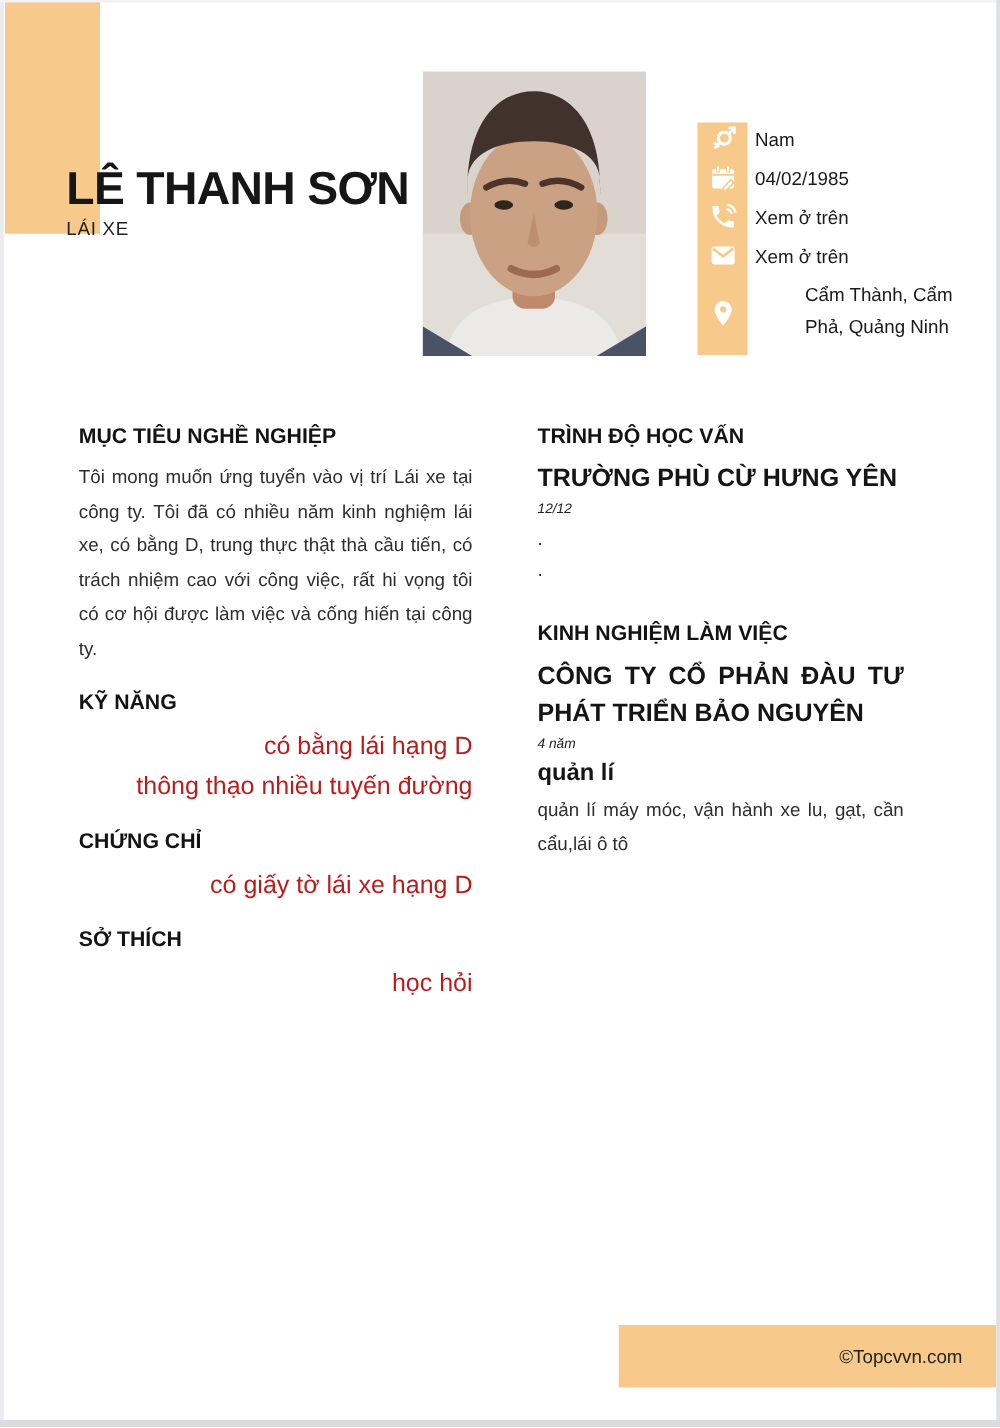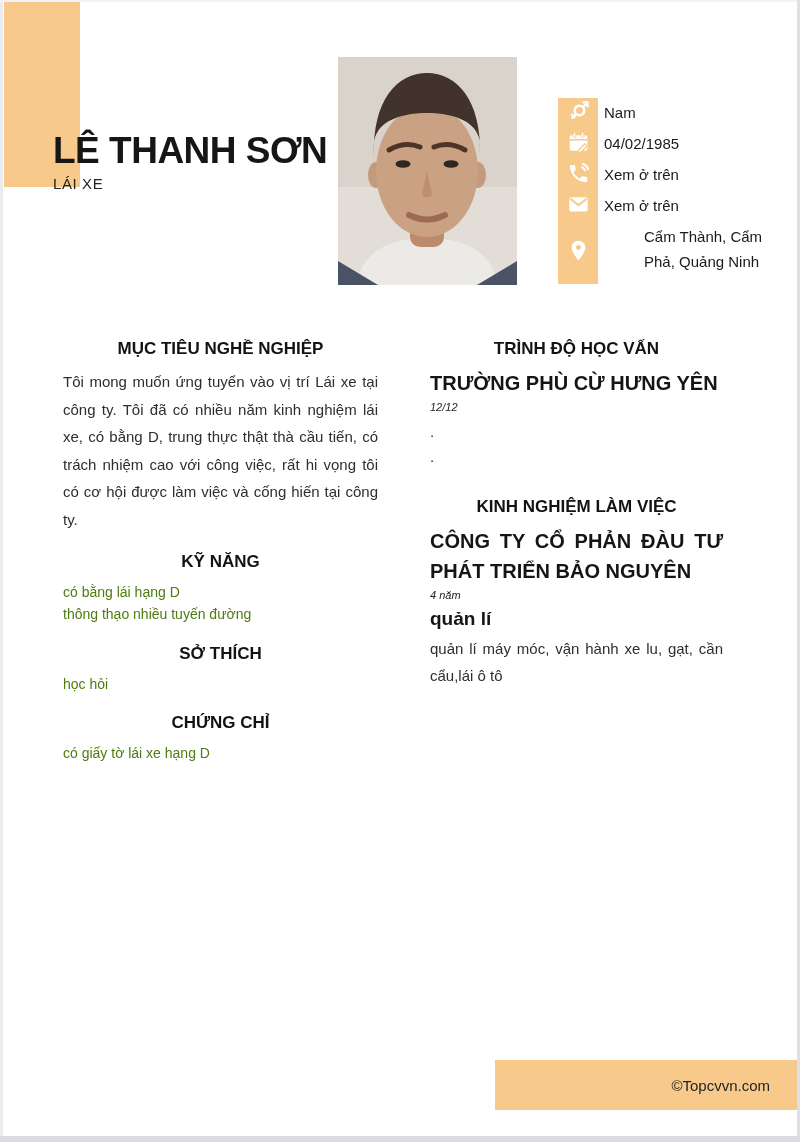--- a/index.html
+++ b/index.html
@@ -49,23 +49,23 @@
   }
   .contact-label{
     font-size:15px;color:#1a1a1a;padding-left:6px;line-height:25px;max-width:174px;
   }
   
   .col{position:absolute;top:338px;}
   .col-left{left:63px;width:315px;}
   .col-right{left:430px;width:293px;}
   .sec{margin-bottom:17px;}
   .h-sec{
-    margin:0 0 8px 0;font-size:17px;font-weight:700;color:#131313;line-height:1.3;text-align:center;
-  }
-  .body-text{font-size:14px;color:#4d7c0f;line-height:1.6;margin:0;}
+    margin:0 0 8px 0;font-size:17px;font-weight:700;color:#131313;line-height:1.3;
+  }
+  .body-text{font-size:20px;color:#b91c1c;line-height:1.6;margin:0;text-align:right;}
   .para{font-size:15px;color:#2e2e2e;line-height:1.84;text-align:justify;margin:0;}
   .sub-bold{font-size:20px;font-weight:700;color:#151515;line-height:1.5;margin:0;}
   .sub-bold.justify{text-align:justify;}
   .italic-line{font-style:italic;font-size:11px;color:#222;line-height:1.65;margin:0;}
   .dot-line{font-size:15px;color:#222;line-height:1.63;margin:0;}
   .role-line{font-size:19px;font-weight:700;color:#151515;line-height:1.6;margin:0;}
   .desc{font-size:15px;color:#2e2e2e;line-height:1.8;text-align:justify;margin:0;}
   .gap-sm{height:4px;}
   .gap-md{height:10px;}
   
@@ -169,26 +169,26 @@
     <div class="sec">
       <h2 class="h-sec">MỤC TIÊU NGHỀ NGHIỆP</h2>
       <p class="para">Tôi mong muốn ứng tuyển vào vị trí Lái xe tại công ty. Tôi đã có nhiều năm kinh nghiệm lái xe, có bằng D, trung thực thật thà cầu tiến, có trách nhiệm cao với công việc, rất hi vọng tôi có cơ hội được làm việc và cống hiến tại công ty.</p>
     </div>
     <div class="sec">
       <h2 class="h-sec">KỸ NĂNG</h2>
       <p class="body-text">có bằng lái hạng D</p>
       <p class="body-text">thông thạo nhiều tuyến đường</p>
     </div>
     <div class="sec">
+      <h2 class="h-sec">CHỨNG CHỈ</h2>
+      <p class="body-text">có giấy tờ lái xe hạng D</p>
+    </div>
+    <div class="sec">
       <h2 class="h-sec">SỞ THÍCH</h2>
       <p class="body-text">học hỏi</p>
-    </div>
-    <div class="sec">
-      <h2 class="h-sec">CHỨNG CHỈ</h2>
-      <p class="body-text">có giấy tờ lái xe hạng D</p>
     </div>
   </div>
 
   <div class="col col-right">
     <div class="sec">
       <h2 class="h-sec">TRÌNH ĐỘ HỌC VẤN</h2>
       <p class="sub-bold">TRƯỜNG PHÙ CỪ HƯNG YÊN</p>
       <p class="italic-line">12/12</p>
       <div class="gap-sm"></div>
       <p class="dot-line">.</p>

